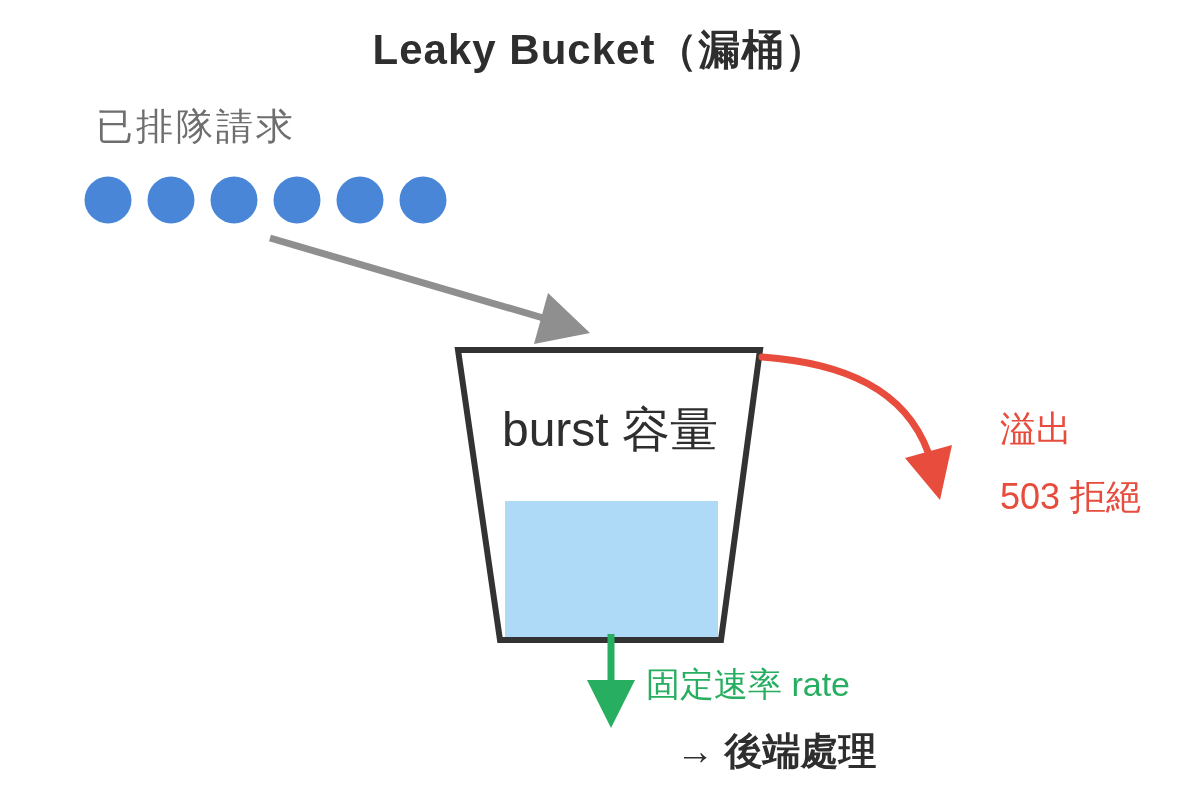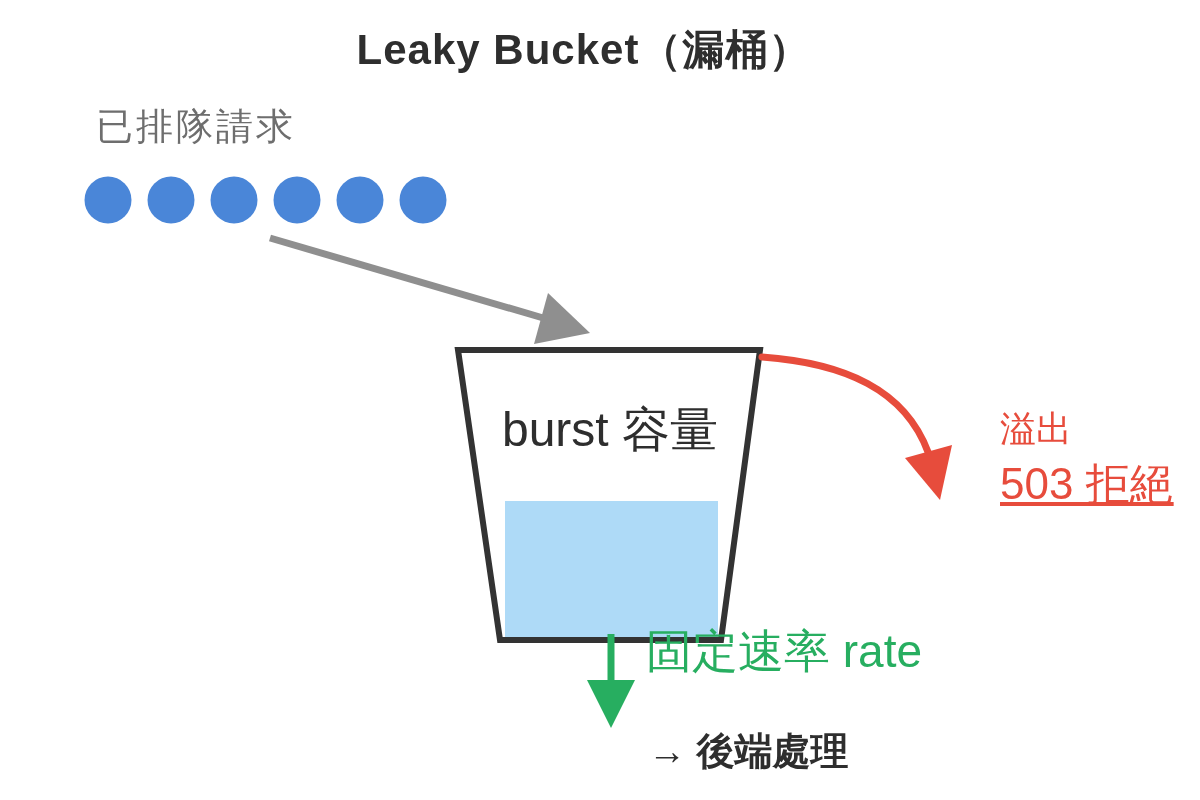--- a/index.html
+++ b/index.html
@@ -21,21 +21,21 @@
     top: 0;
     width: 1200px;
     height: 800px;
   }
   .label {
     position: absolute;
     white-space: nowrap;
     line-height: 1.15;
   }
   .title {
-    left: 584px;
+    left: 600px;
     top: 26px;
     transform: translateX(-50%);
     font-size: 42px;
     font-weight: bold;
     color: var(--text_dark);
     letter-spacing: 1px;
   }
   .burst-label {
     left: 96px;
     top: 106px;
@@ -60,33 +60,32 @@
   }
   .overflow-label {
     left: 1000px;
     top: 408px;
     font-size: 36px;
     font-weight: normal;
     color: var(--overflow_red);
   }
   .overflow-sublabel {
     left: 1000px;
-    top: 459px;
-    font-size: 44px;
+    top: 476px;
+    font-size: 36px;
     color: var(--overflow_red);
-    text-decoration: underline;
   }
   .rate-label {
     left: 646px;
-    top: 625px;
-    font-size: 46px;
+    top: 665px;
+    font-size: 34px;
     color: var(--rate_green);
   }
   .backend-label {
-    left: 648px;
+    left: 676px;
     top: 730px;
     font-size: 38px;
     font-weight: bold;
     color: var(--text_dark);
   }
   
   .dot { fill: var(--dot_blue); }
   .inflow-line { stroke: var(--arrow_gray); stroke-width: 7; fill: none; }
   .inflow-head { fill: var(--arrow_gray); }
   .bucket-outline { fill: #ffffff; stroke: var(--bucket_stroke); stroke-width: 6; stroke-linejoin: miter; }

